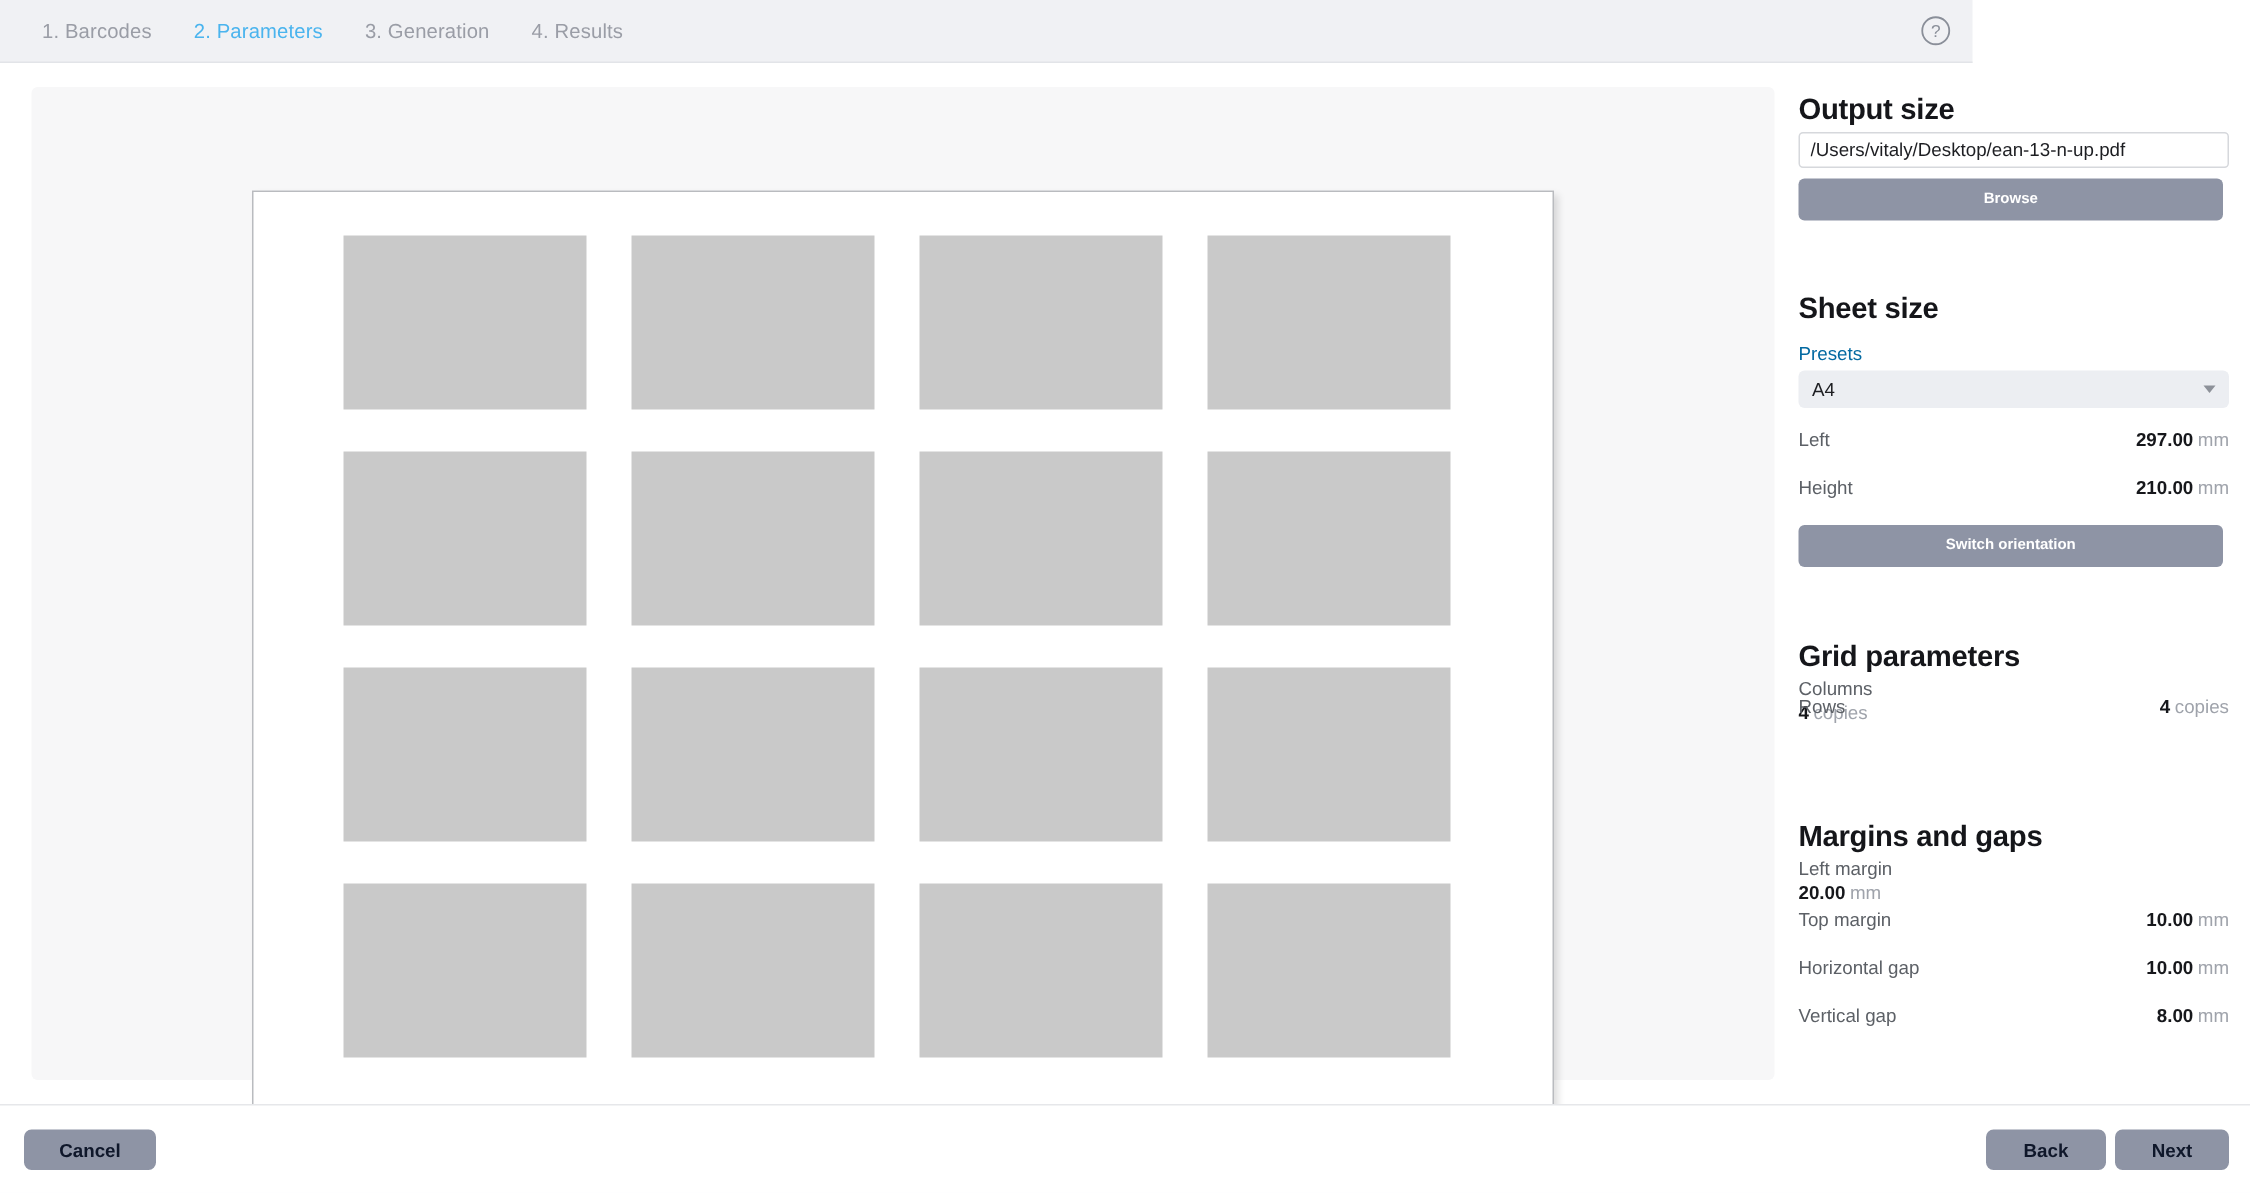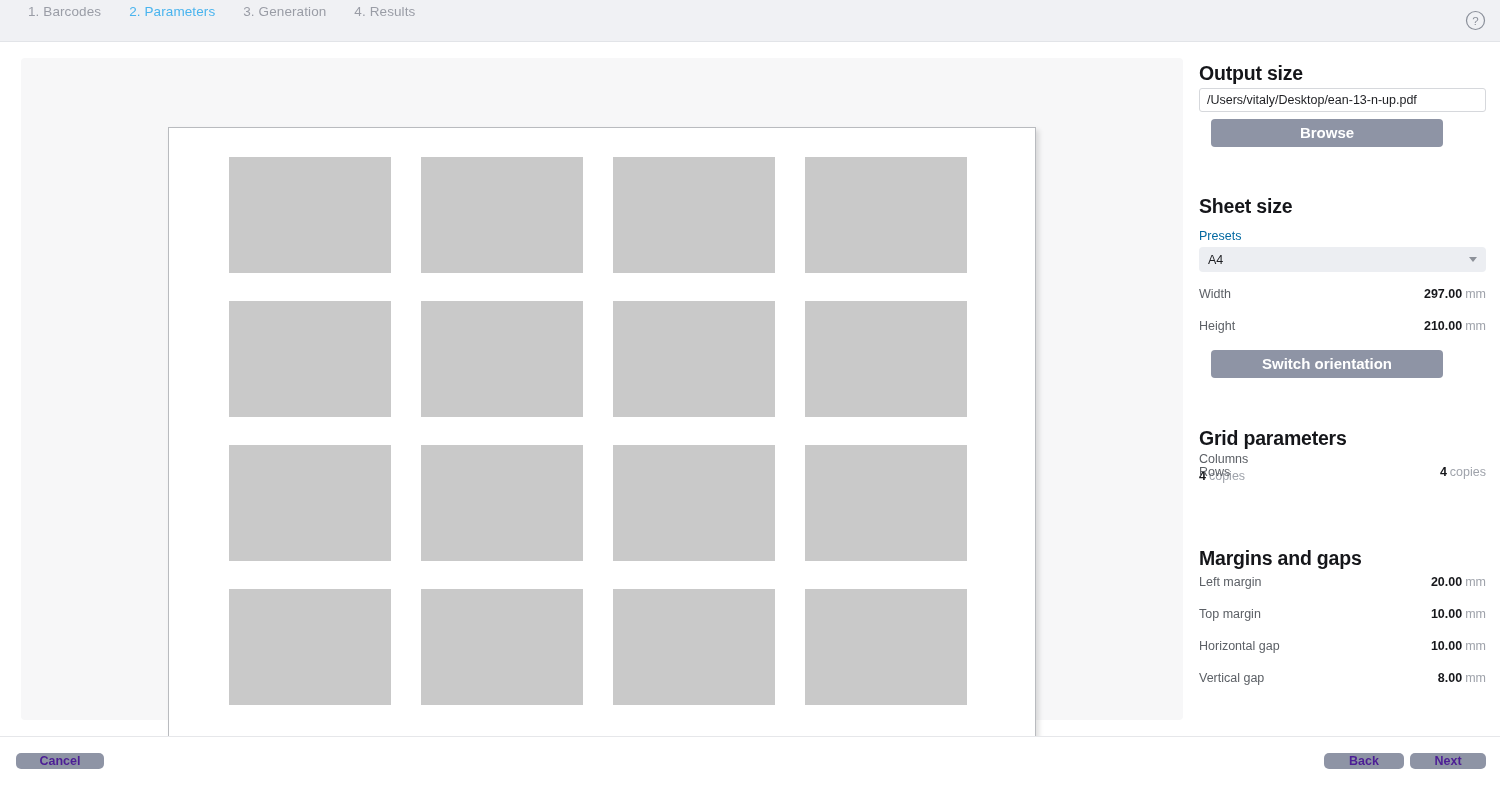--- a/index.html
+++ b/index.html
@@ -10,25 +10,25 @@
     overflow: hidden;
     background: #ffffff;
     font-family: "Liberation Sans", sans-serif;
     -webkit-font-smoothing: antialiased;
   }
 
   
   .header {
     position: absolute;
     left: 0; top: 0;
-    width: 1500px; height: 42px;
+    width: 1315px; height: 42px;
     background: #f0f1f4;
     border-bottom: 1px solid #e2e4e8;
     display: flex;
-    align-items: flex-start;
+    align-items: center;
   }
   .steps {
     display: flex;
     align-items: center;
     padding-left: 14px;
     gap: 0px;
   }
   .step {
     font-size: 13.5px;
     color: #9a9da6;
@@ -104,34 +104,33 @@
     background: #ffffff;
     font-family: "Liberation Sans", sans-serif;
     font-size: 12.5px;
     color: #1d1e22;
     padding: 0 7px;
     outline: none;
   }
 
   .btn-gray {
     display: block;
-    width: 232px;
+    width: 283px;
     height: 28px;
     background: #8e94a5;
     border: none;
     border-radius: 4px;
     color: #ffffff;
     font-family: "Liberation Sans", sans-serif;
-    font-size: 15px;
+    font-size: 10px;
     font-weight: bold;
     cursor: pointer;
     text-align: center;
     line-height: 28px;
     padding: 0;
-    margin-left: 12px;
   }
 
   .field-label {
     font-size: 12.5px;
     color: #0369a1;
   }
 
   .select-box {
     position: relative;
     width: 287px;
@@ -168,25 +167,25 @@
   
   .footer {
     position: absolute;
     left: 0; top: 736px;
     width: 1500px; height: 59px;
     background: #ffffff;
     border-top: 1px solid #e6e7ea;
   }
   .btn-footer {
     position: absolute;
-    height: 16px;
+    height: 27px;
     background: #8e94a5;
     border: none;
     border-radius: 5px;
-    color: #4c1d95;
+    color: #0f172a;
     font-family: "Liberation Sans", sans-serif;
     font-size: 12.5px;
     font-weight: bold;
     cursor: pointer;
     padding: 0;
   }
   #cancel-btn { left: 16px; top: 16px; width: 88px; }
   #back-btn   { left: 1324px; top: 16px; width: 80px; }
   #next-btn   { left: 1410px; top: 16px; width: 76px; }
 </style>
@@ -244,21 +243,21 @@
     </div>
     <div style="position:absolute; left:0; top:187px;">
       <div class="field-label">Presets</div>
     </div>
     <div class="select-box" id="preset-select">
       <span class="select-value">A4</span>
       <span class="caret"></span>
     </div>
 
     <div class="kv-row" id="row-width">
-      <span class="kv-key">Width</span>
+      <span class="kv-key">Left</span>
       <span>
         <span class="kv-val">297.00</span><span class="kv-unit">mm</span>
       </span>
     </div>
     <div class="kv-row" id="row-height">
       <span class="kv-key">Height</span>
       <span>
         <span class="kv-val">210.00</span><span class="kv-unit">mm</span>
       </span>
     </div>
@@ -320,17 +319,17 @@
 <style>
   
   #output-path            { position:absolute; left:0; top:46px; }
   #browse-btn             { position:absolute; left:0; top:77px; }
   #preset-select          { position:absolute; left:0; top:205px; }
   #row-width              { position:absolute; left:0; top:242px; }
   #row-height             { position:absolute; left:0; top:274px; }
   #switch-orientation-btn { position:absolute; left:0; top:308px; }
   #row-columns            { position:absolute; left:0; top:410px;flex-direction:column; }
   #row-rows               { position:absolute; left:0; top:420px;text-align:center; }
-  #row-leftmargin         { position:absolute; left:0; top:530px; }
+  #row-leftmargin         { position:absolute; left:0; top:530px;flex-direction:column; }
   #row-topmargin          { position:absolute; left:0; top:562px; }
   #row-hgap               { position:absolute; left:0; top:594px; }
   #row-vgap               { position:absolute; left:0; top:626px; }
 </style>
 
 </body></html>

